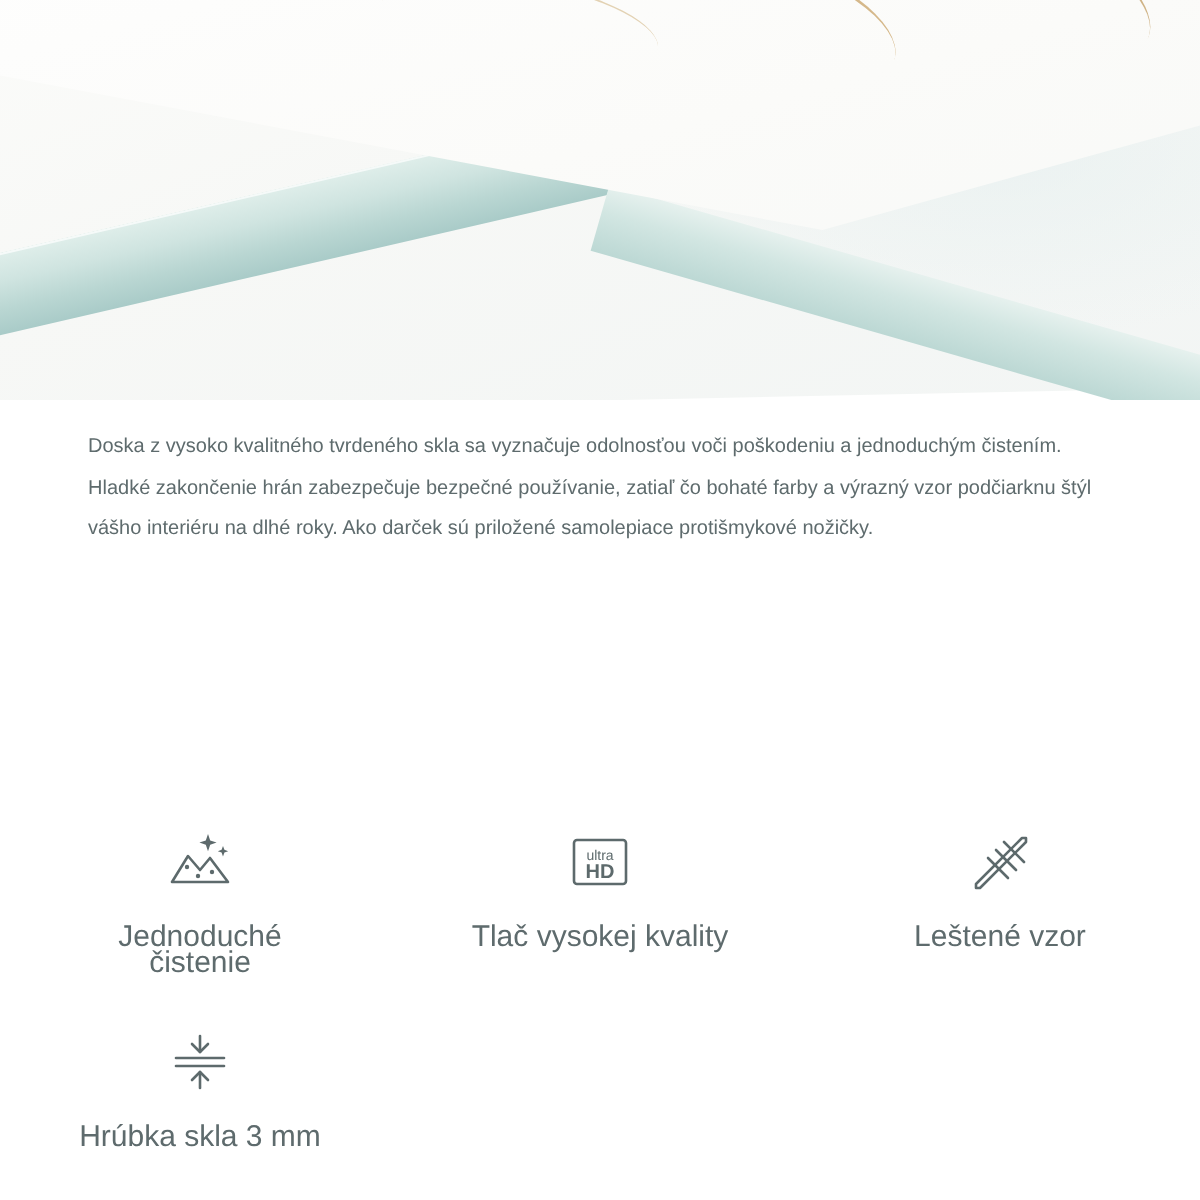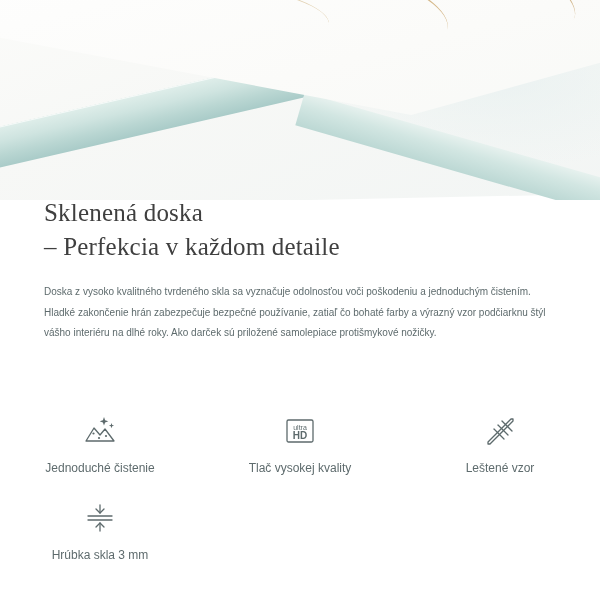--- a/index.html
+++ b/index.html
@@ -135,21 +135,21 @@
   .feature-icon {
     width: 46px;
     height: 46px;
     display: flex;
     align-items: center;
     justify-content: center;
     color: #5d6a6c;
   }
   .feature-label {
     margin-top: 8px;
-    font-size: 12px;
+    font-size: 15px;
     line-height: 13px;
     color: #5e6b6d;
     text-align: center;
     max-width: 130px;
   }
   svg { display: block; }
 </style>
 </head>
 <body>
 
@@ -169,24 +169,20 @@
       <div class="vein v7"></div>
       <div class="vein v8"></div>
       <div class="vein v9"></div>
       <div class="vein v10"></div>
 
       <div class="vein v12"></div>
     </div>
   </div>
 
   <div class="content">
-    <h1 class="headline">
-      <span>Sklenená doska</span>
-      <span class="line2">– Perfekcia v každom detaile</span>
-    </h1>
     <div class="body-copy">
       <p>Doska z vysoko kvalitného tvrdeného skla sa vyznačuje odolnosťou voči poškodeniu a jednoduchým čistením. Hladké zakončenie hrán zabezpečuje bezpečné používanie, zatiaľ čo bohaté farby a výrazný vzor podčiarknu štýl vášho interiéru na dlhé roky. Ako darček sú priložené samolepiace protišmykové nožičky.</p>
     </div>
   </div>
 
   <div class="features">
 
     <div class="feature">
       <div class="feature-icon">
         <svg width="40" height="40" viewBox="0 0 40 40" fill="none" stroke="#5d6a6c" stroke-width="1.3" stroke-linecap="round" stroke-linejoin="round">

